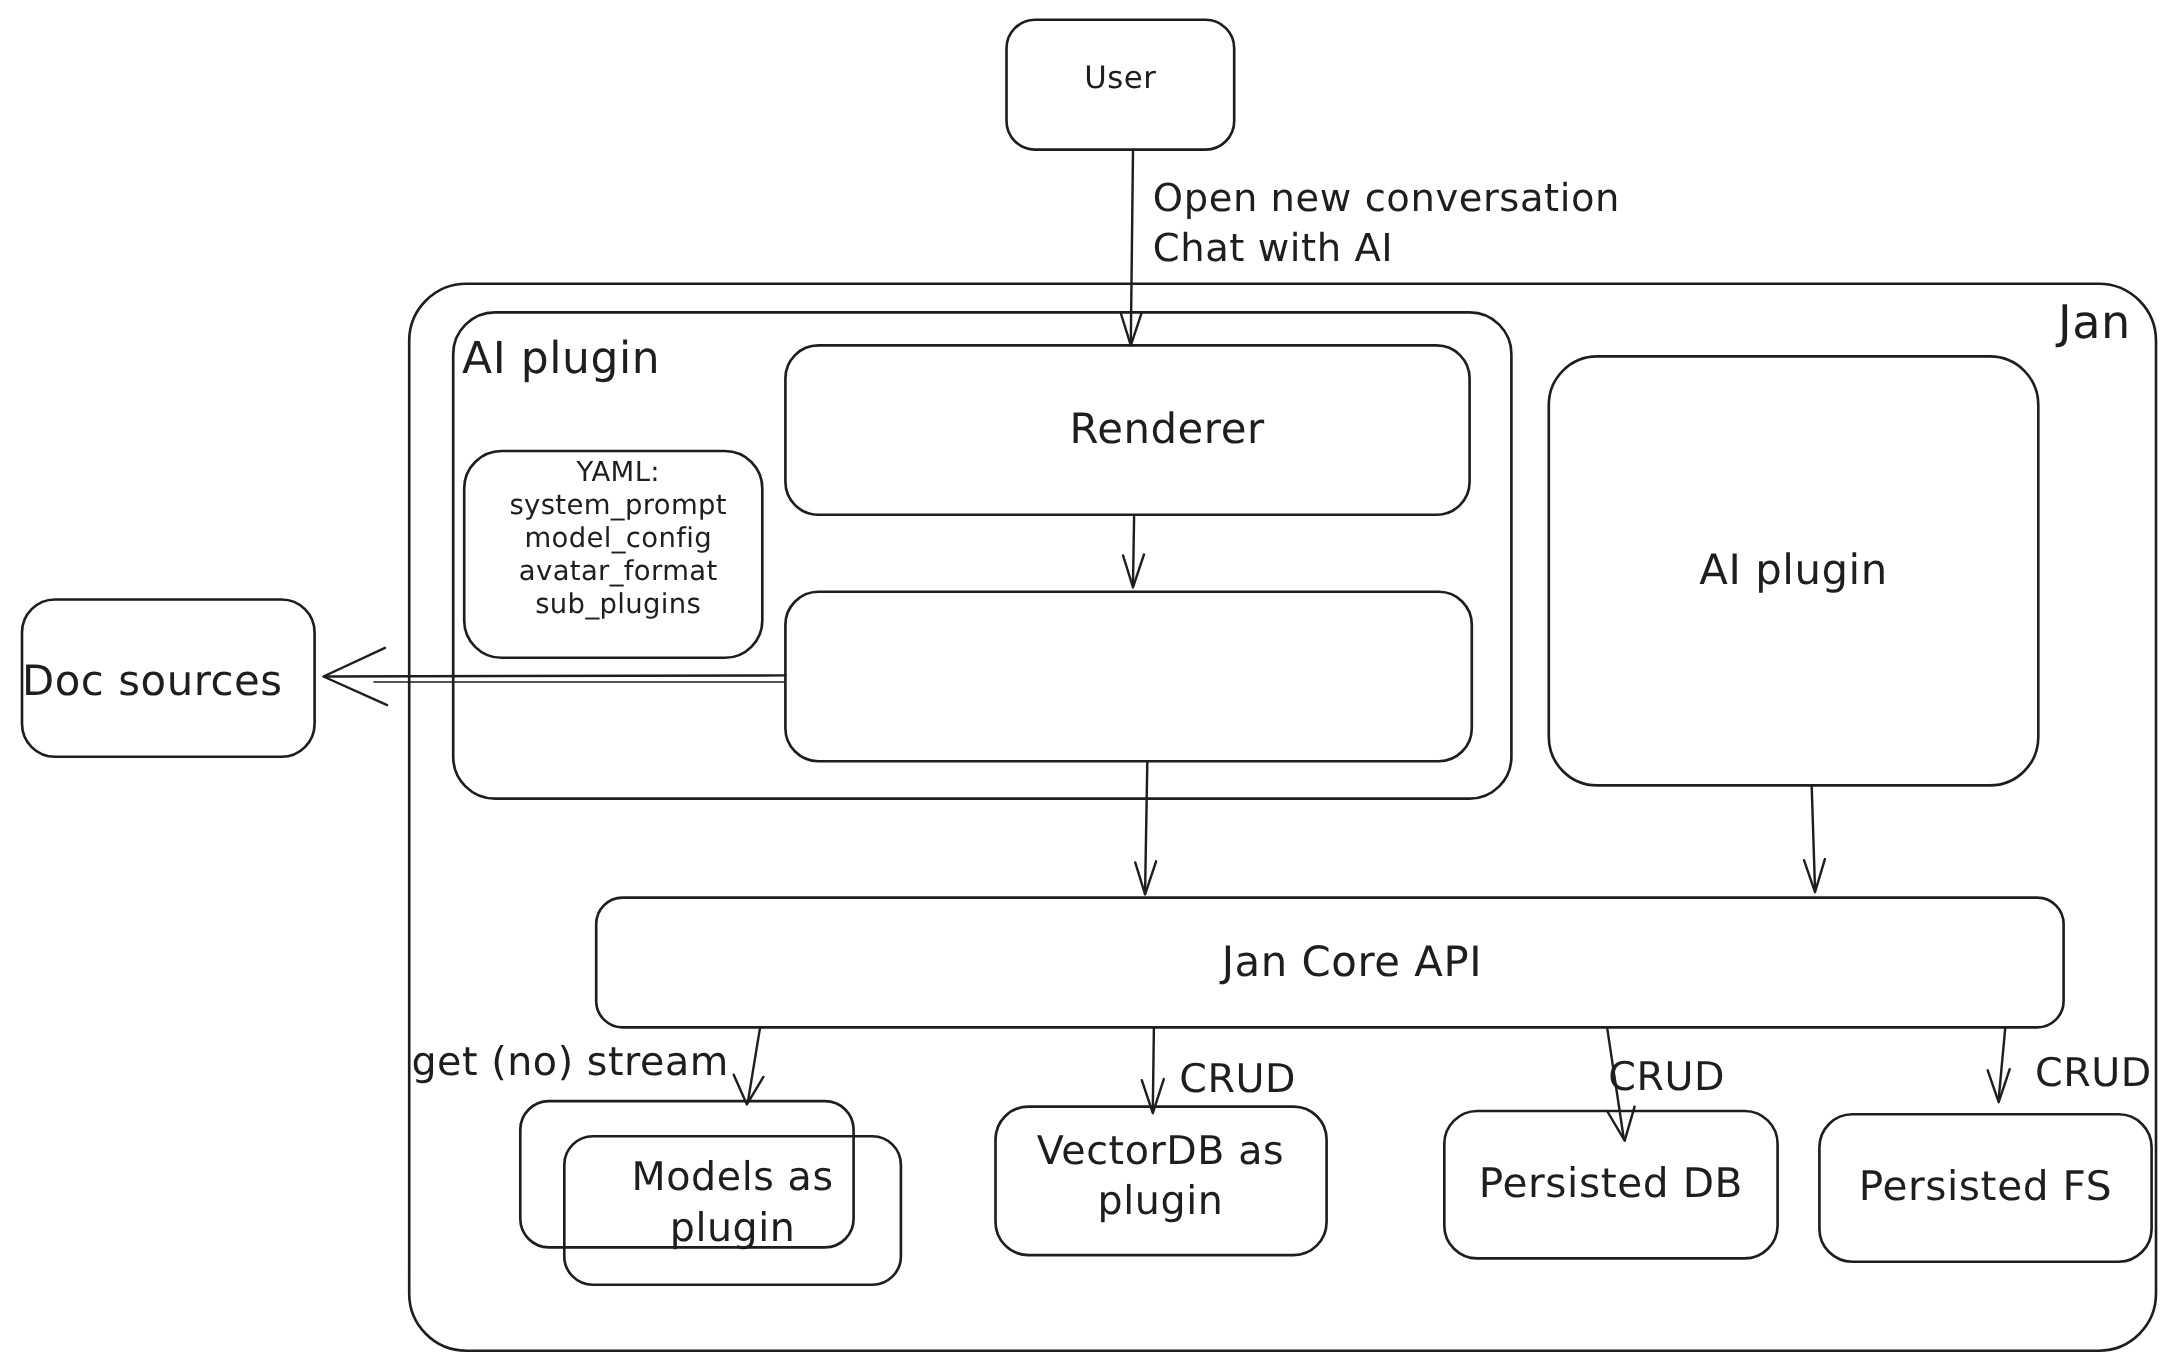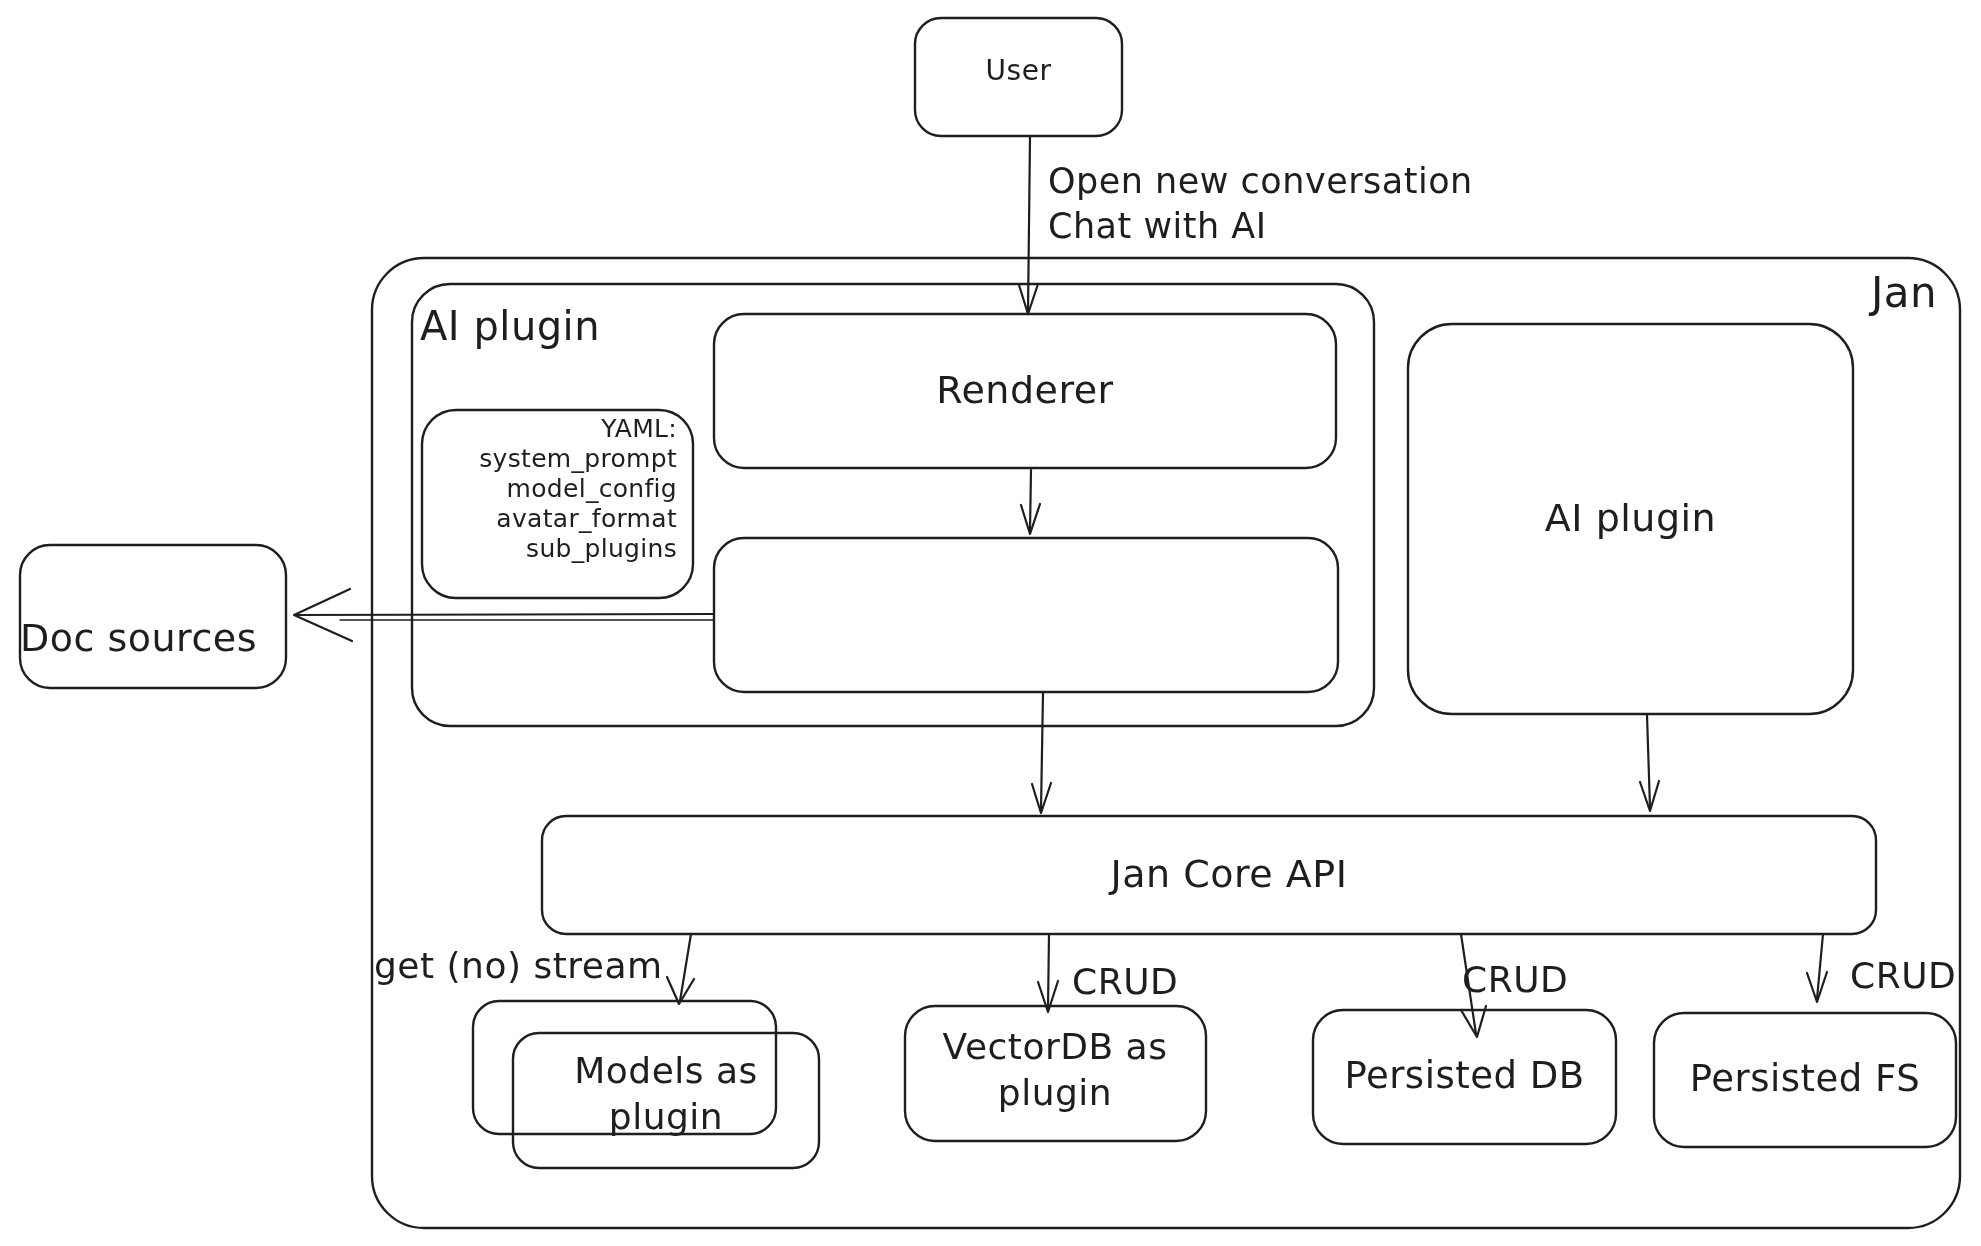--- a/index.html
+++ b/index.html
@@ -19,21 +19,21 @@
   .lbl{
     position:absolute;
     text-align:center;
     white-space:nowrap;
     line-height:1.2;
     color:#1e1e1e;
     letter-spacing:0.5px;
   }
   .lbl.left{text-align:left;}
   .lbl.wrap{white-space:normal;}
-  .yaml-note{position:absolute;text-align:right;line-height:30px;letter-spacing:0.3px;}
+  .yaml-note{position:absolute;text-align:center;line-height:30px;letter-spacing:0.3px;}
 </style>
 </head>
 <body>
 
 <div class="canvas">
 
   <svg width="1981" height="1246" viewBox="0 0 1981 1246">
 
     <rect x="372" y="258" width="1588" height="970" rx="52"></rect>
 
@@ -108,26 +108,26 @@
       <path class="head" d="M1807,973 L1817,1002 L1827,972"></path>
     </g>
   </svg>
 
   <div class="lbl" style="left:915px;top:54px;width:207px;font-size:28px;">User</div>
 
   <div class="lbl" style="left:1852px;top:268px;width:104px;font-size:42px;">Jan</div>
 
   <div class="lbl left" style="left:420px;top:302px;width:320px;font-size:40px;">AI plugin</div>
 
-  <div class="lbl" style="left:714px;top:368px;width:622px;font-size:38px;">Renderer</div>
+  <div class="lbl" style="left:714px;top:368px;width:694px;font-size:38px;">Renderer</div>
 
 
   <div class="lbl" style="left:1408px;top:496px;width:445px;font-size:38px;">AI plugin</div>
 
-  <div class="lbl" style="left:20px;top:616px;width:212px;font-size:38px;">Doc sources</div>
+  <div class="lbl" style="left:20px;top:597px;width:212px;font-size:38px;">Doc sources</div>
 
   <div class="lbl" style="left:542px;top:852px;width:1334px;font-size:38px;margin-left:20px;">Jan Core API</div>
 
   <div class="lbl wrap" style="left:546px;top:1048px;width:240px;font-size:36px;line-height:46px;">Models as plugin</div>
 
   <div class="lbl wrap" style="left:935px;top:1024px;width:240px;font-size:36px;line-height:46px;">VectorDB as plugin</div>
 
   <div class="lbl" style="left:1313px;top:1054px;width:303px;font-size:37px;">Persisted DB</div>
 
   <div class="lbl" style="left:1654px;top:1057px;width:302px;font-size:37px;">Persisted FS</div>

